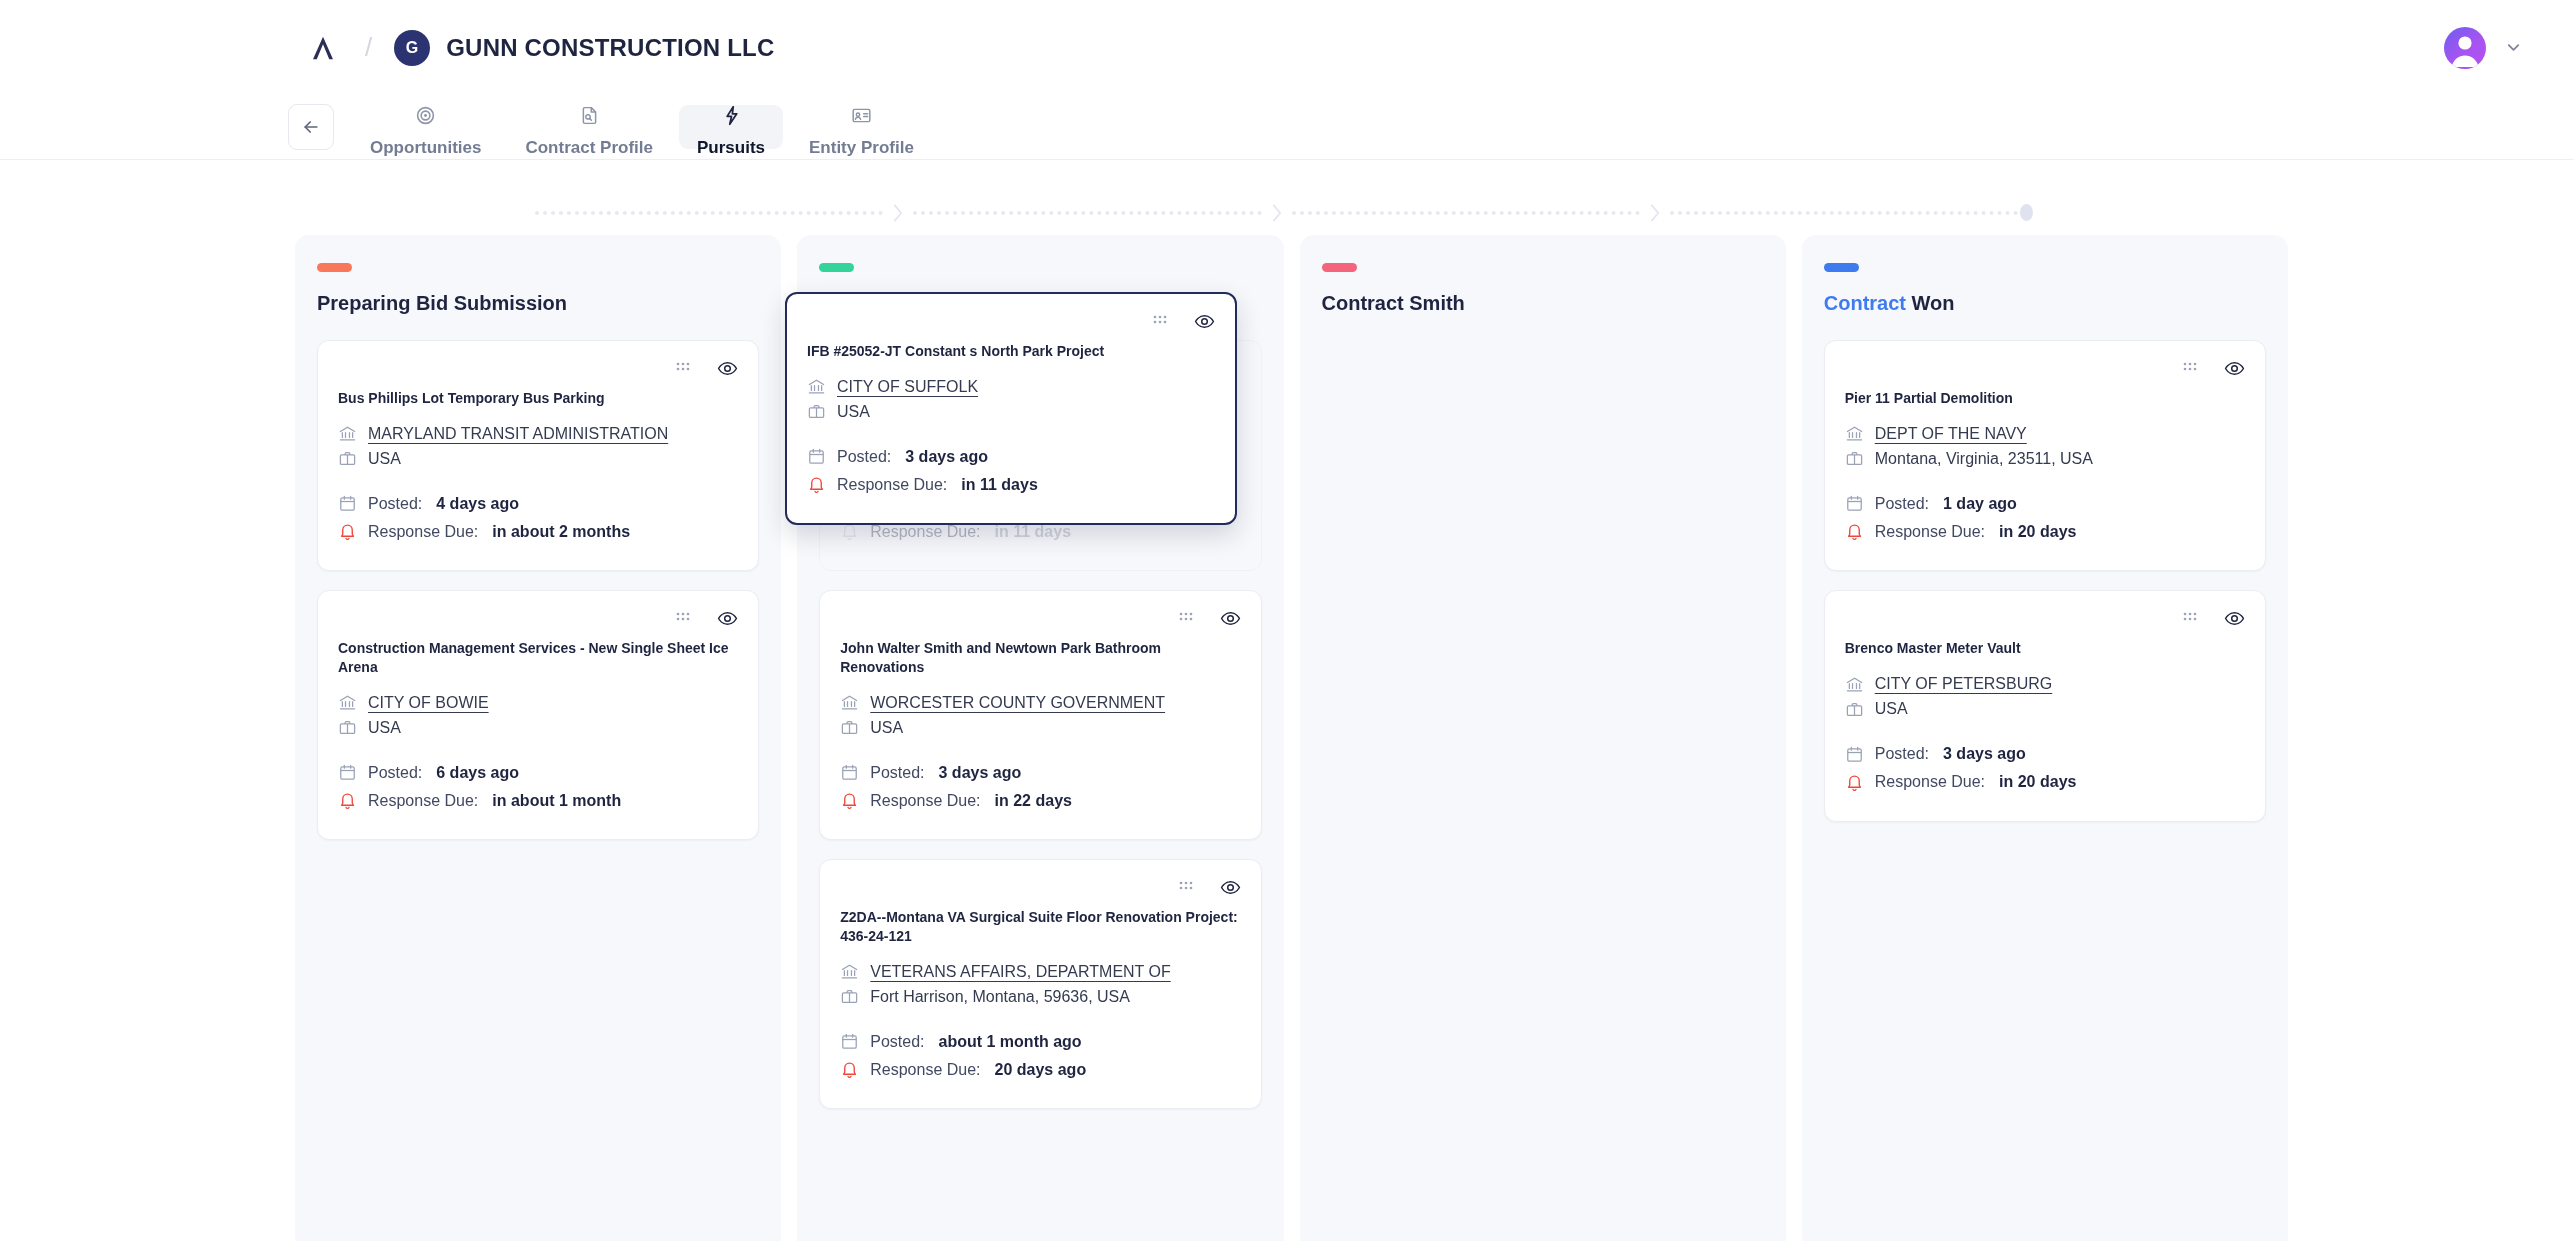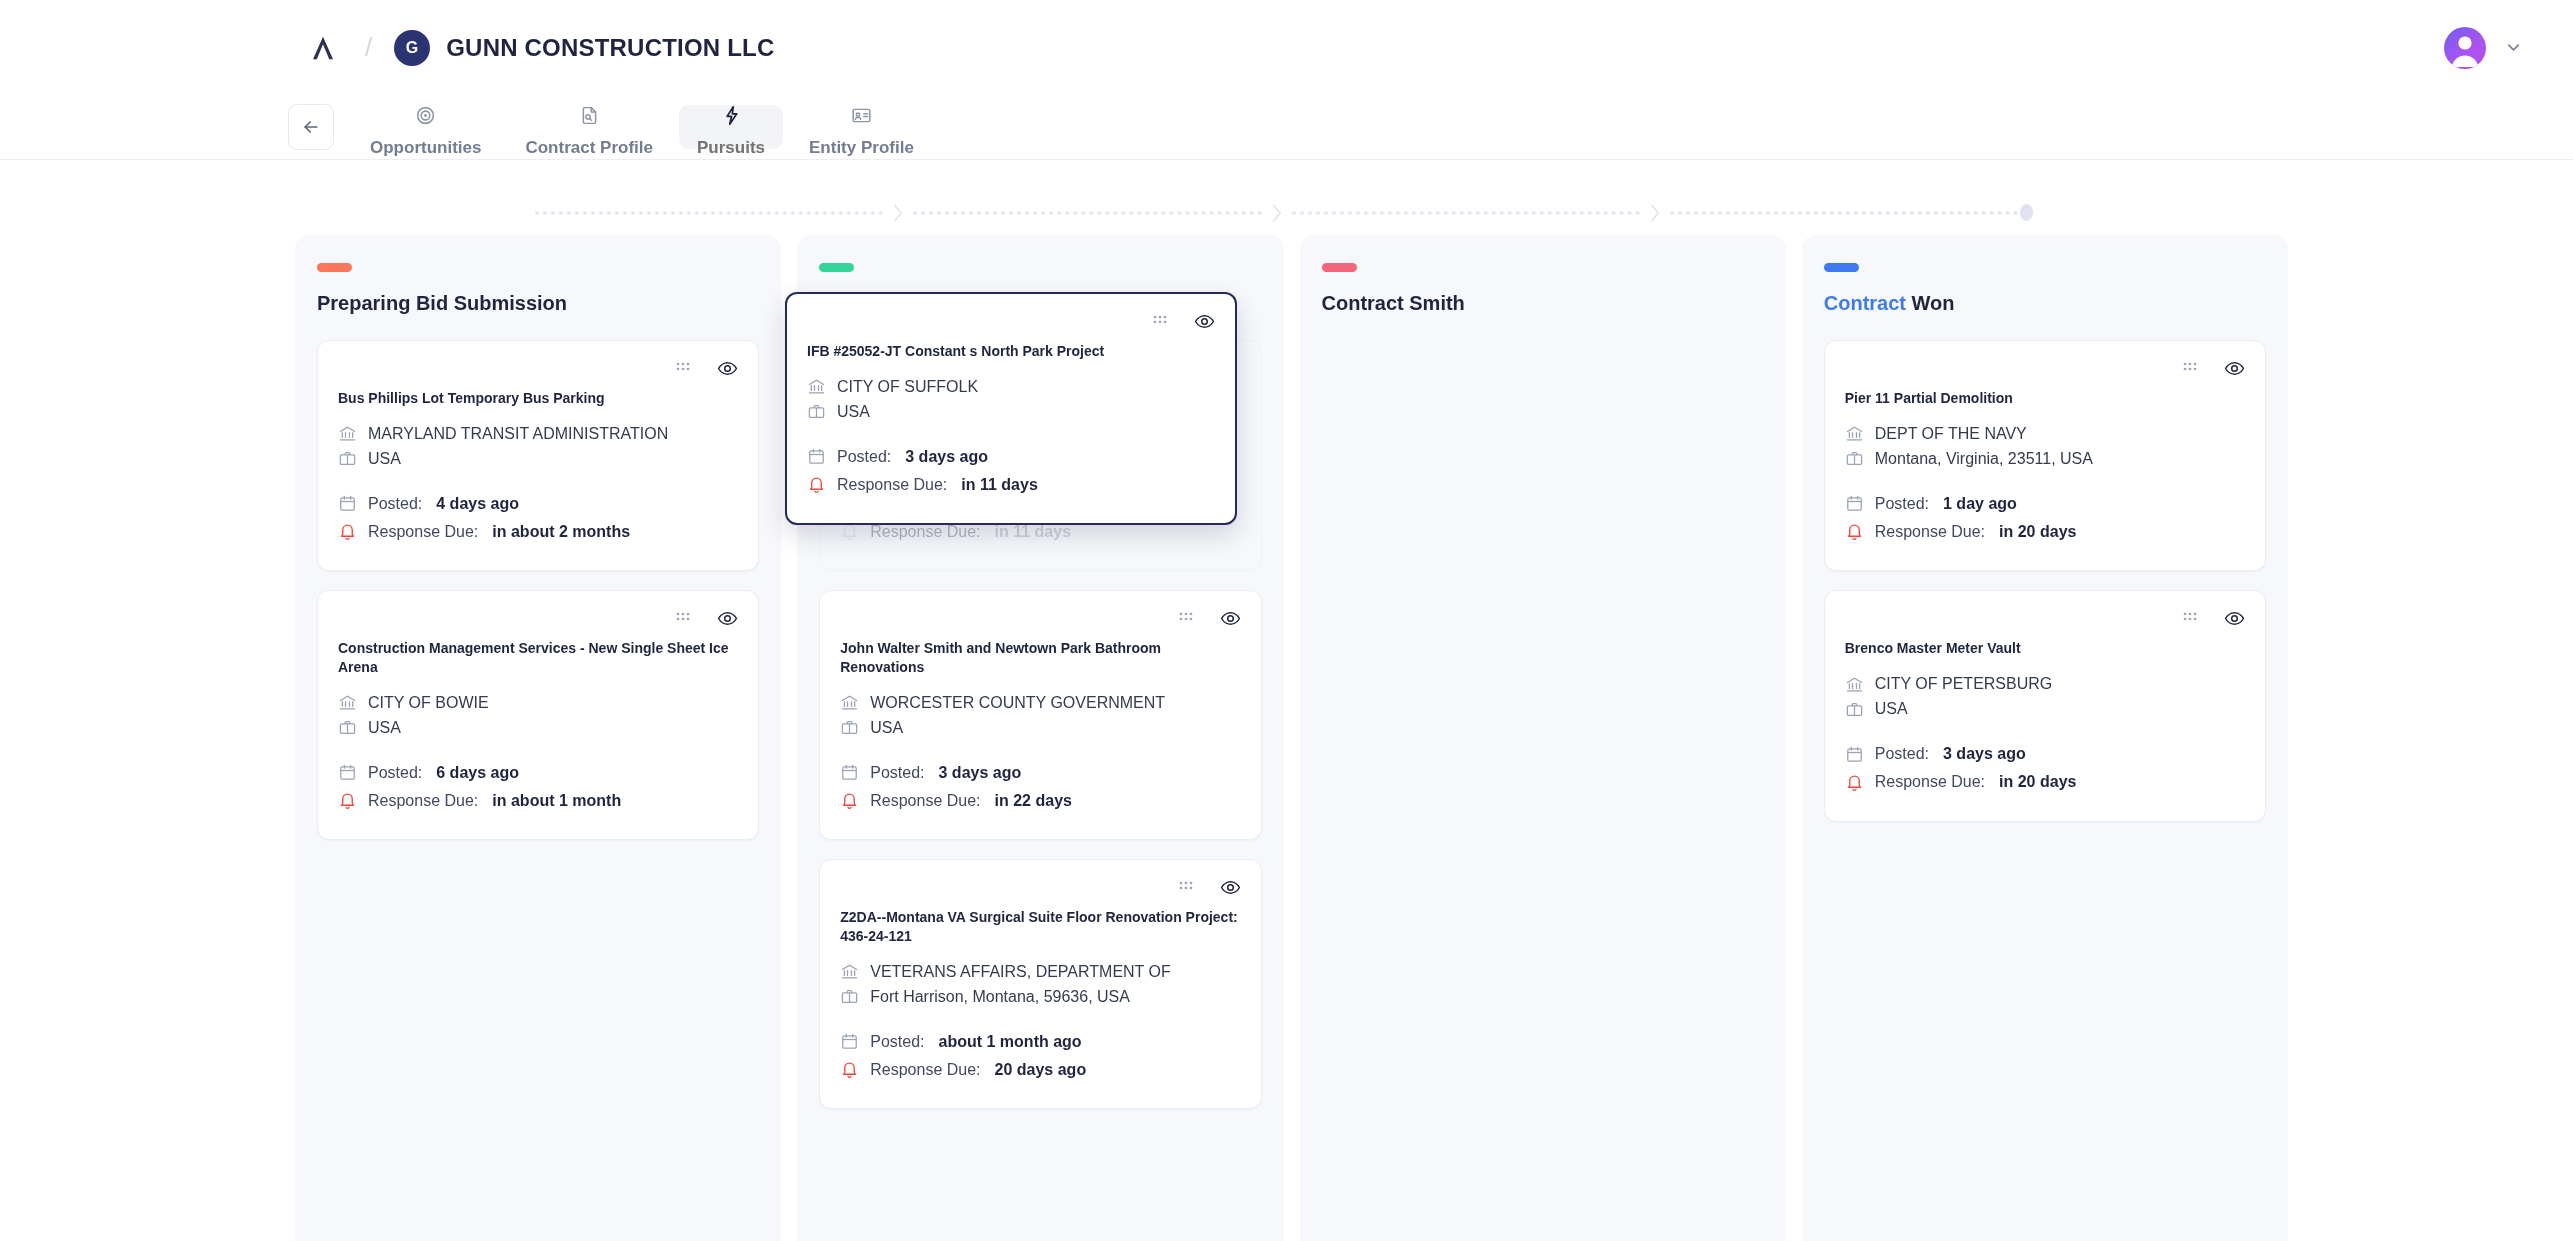--- a/index.html
+++ b/index.html
@@ -62,21 +62,21 @@
     color: #5c6478; margin-right: 18px;
   }
   .tab {
     display: flex; align-items: center; gap: 12px;
     height: 44px; padding: 0 18px; border-radius: 9px;
     font-size: 17px; font-weight: 600; color: #737c92;
     white-space: nowrap; margin-right: 8px; flex-direction: column;
   }
   .tab .ticon { display: flex; align-items: center; color: #8d95a8; }
   .tab.active {
-    background: #f3f4f8; color: #737373; align-items: center;
+    background: #f3f4f8; color: #0f172a; align-items: center;
   }
   .tab.active .ticon { color: #1f2440; }
 
   
   .rail {
     height: 75px; position: relative;
     display: flex; align-items: center;
     padding: 0 300px 0 0;
   }
   .rail-inner {
@@ -136,21 +136,21 @@
   .card-title {
     font-size: 14px; font-weight: 700; color: #1f2440;
     line-height: 1.32; margin-bottom: 17px;
   }
   .meta-row {
     display: flex; align-items: center; gap: 11px;
     font-size: 16px; color: #3d4considered; margin-bottom: 6px;
   }
   .meta-row { color: #3d4457; }
   .meta-ico { display: flex; align-items: center; flex: none; color: #9aa2b5; }
-  .agency { text-underline-offset: 4px; color: #343b50; }
+  .agency { text-decoration: underline; text-underline-offset: 4px; color: #343b50; }
   .loc { color: #343b50; text-align: right; }
   .dates { margin-top: 26px; }
   .date-row {
     display: flex; align-items: center; gap: 11px;
     font-size: 16px; color: #414862; margin-bottom: 9px;
   }
   .date-row .lbl { color: #414862; text-align: right; }
   .date-row .val { font-weight: 700; color: #1f2440; margin-left: 3px; }
   .bell { color: #f0453a; }
 

